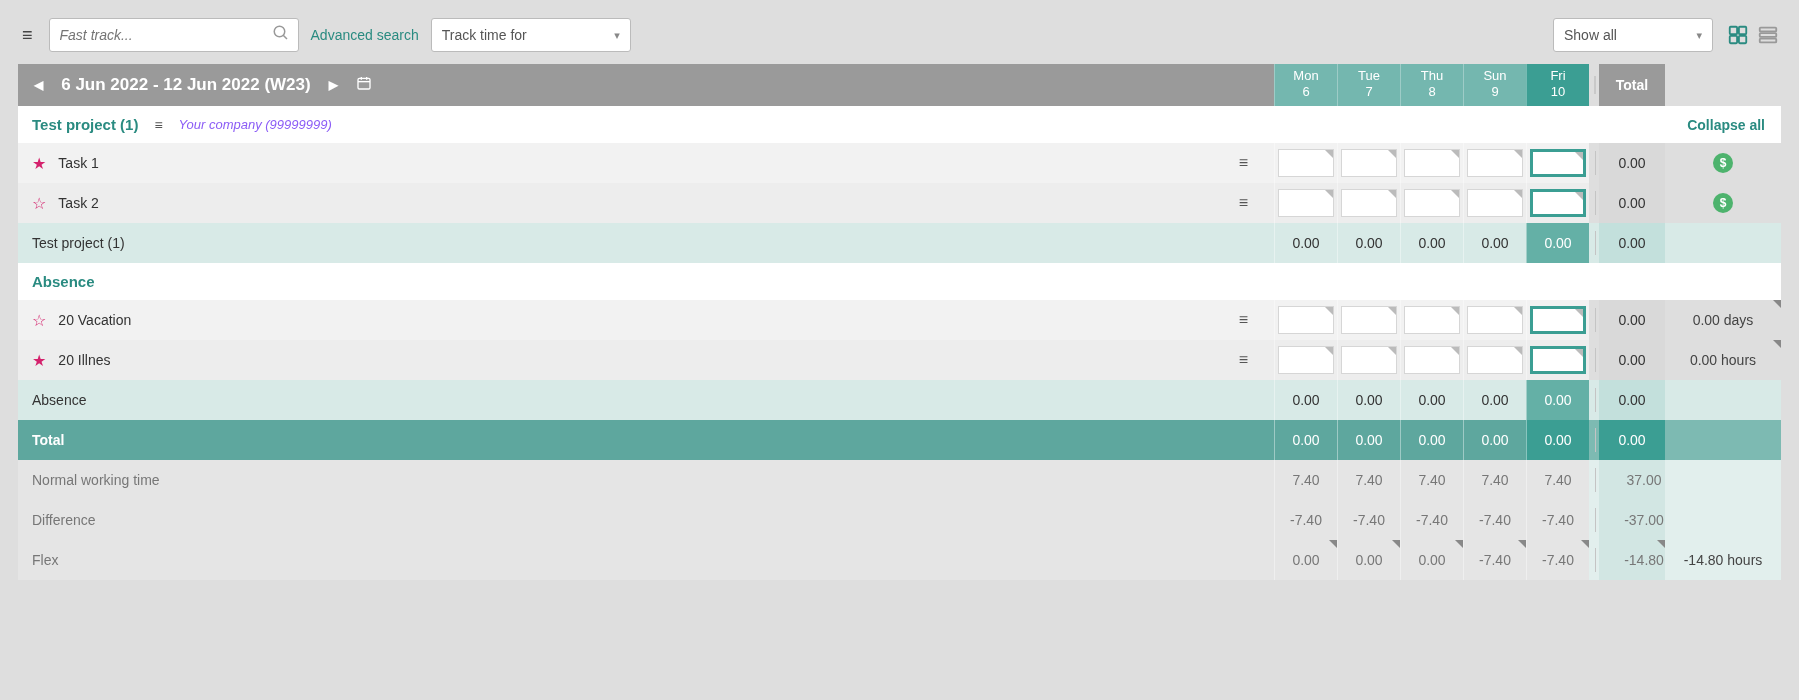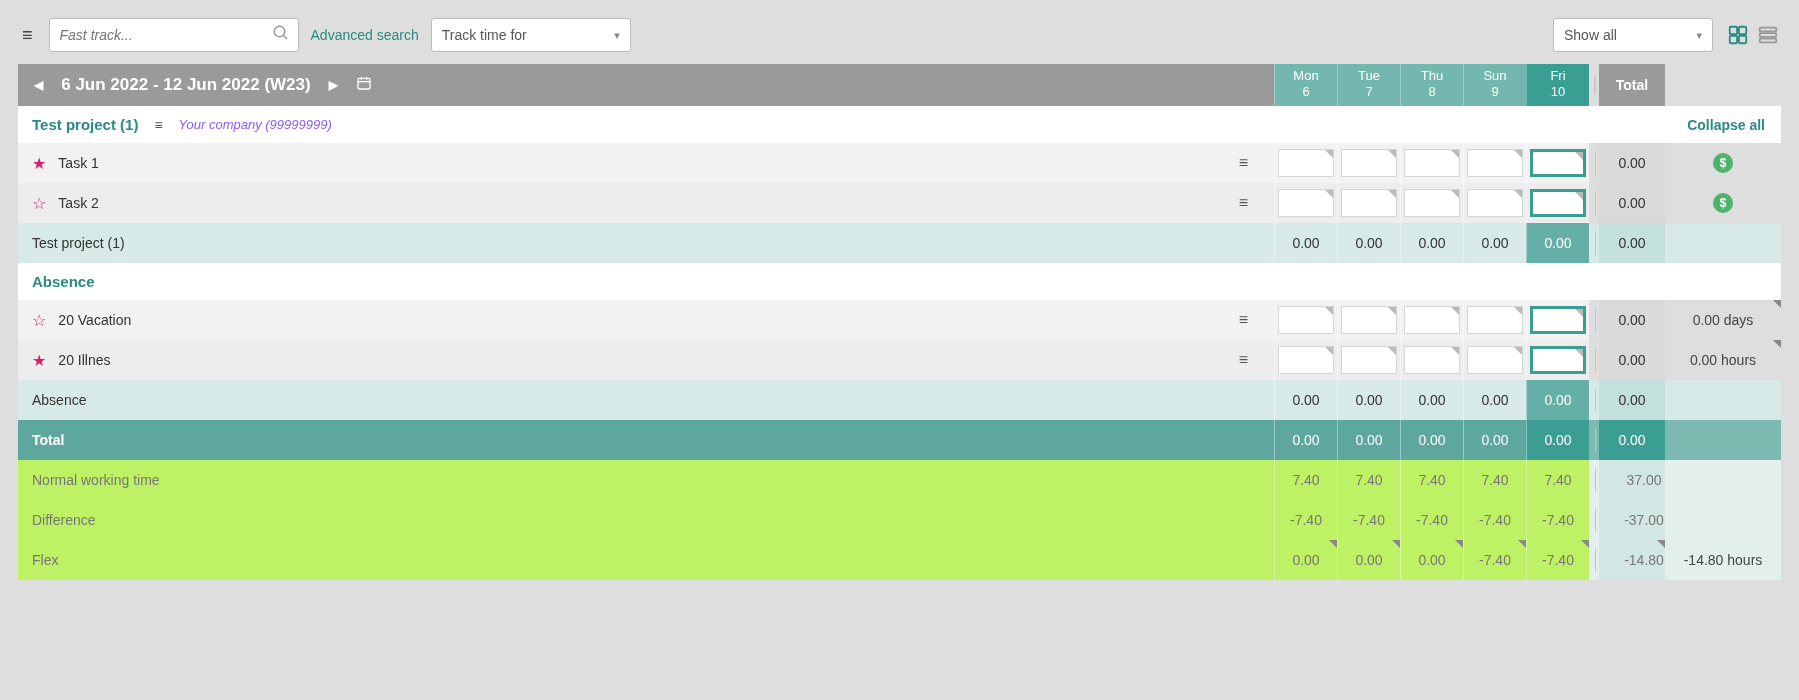--- a/index.html
+++ b/index.html
@@ -228,21 +228,21 @@
 }
 .section-head .sub { color: #8b5cf6; font-style: italic; font-size: 13px; }
 .section-head .collapse { margin-left: auto; color: #2a8b81; font-weight: 600; cursor: pointer; padding-right: 2px; }
 .section-head .menu { color: #555; cursor: pointer; }
 
 
 .bg-alt1 { background: #f2f2f2; } .bg-alt1 .totalc { background: #d9d9d9; } .bg-alt1 .gap, .bg-alt1 .endc { background: #dedede; }
 .bg-alt2 { background: #ededed; } .bg-alt2 .totalc { background: #d9d9d9; } .bg-alt2 .gap, .bg-alt2 .endc { background: #dedede; }
 .bg-sub  { background: #d8eae7; } .bg-sub .cell.active { background: #64b0a6; color:#fff; } .bg-sub .totalc { background: #c3e0dc; } .bg-sub .endc, .bg-sub .gap { background: #d8eae7; }
 .bg-total{ background: #5ea79e; color:#fff; } .bg-total .cell.active{ background:#3b9e93; } .bg-total .totalc { background: #3b9e93; } .bg-total .endc, .bg-total .gap { background: #7dbab2; }
-.bg-info { background: #bef264; color: #777; text-align: center; } .bg-info .totalc { background: #d2e6e3; padding-left: 24px; } .bg-info .endc, .bg-info .gap { background: #e2efed; }
+.bg-info { background: #e5e5e5; color: #777; text-align: center; } .bg-info .totalc { background: #d2e6e3; padding-left: 24px; } .bg-info .endc, .bg-info .gap { background: #e2efed; }
 .bg-info .cell, .bg-sub .cell, .bg-total .cell { color: inherit; }
 .row .label b { font-weight: 600; }
 </style>
 </head>
 <body>
 
 <div class="topbar">
   <span class="hamburger">≡</span>
   <div class="search-wrap">
     <input placeholder="Fast track..." style="">

